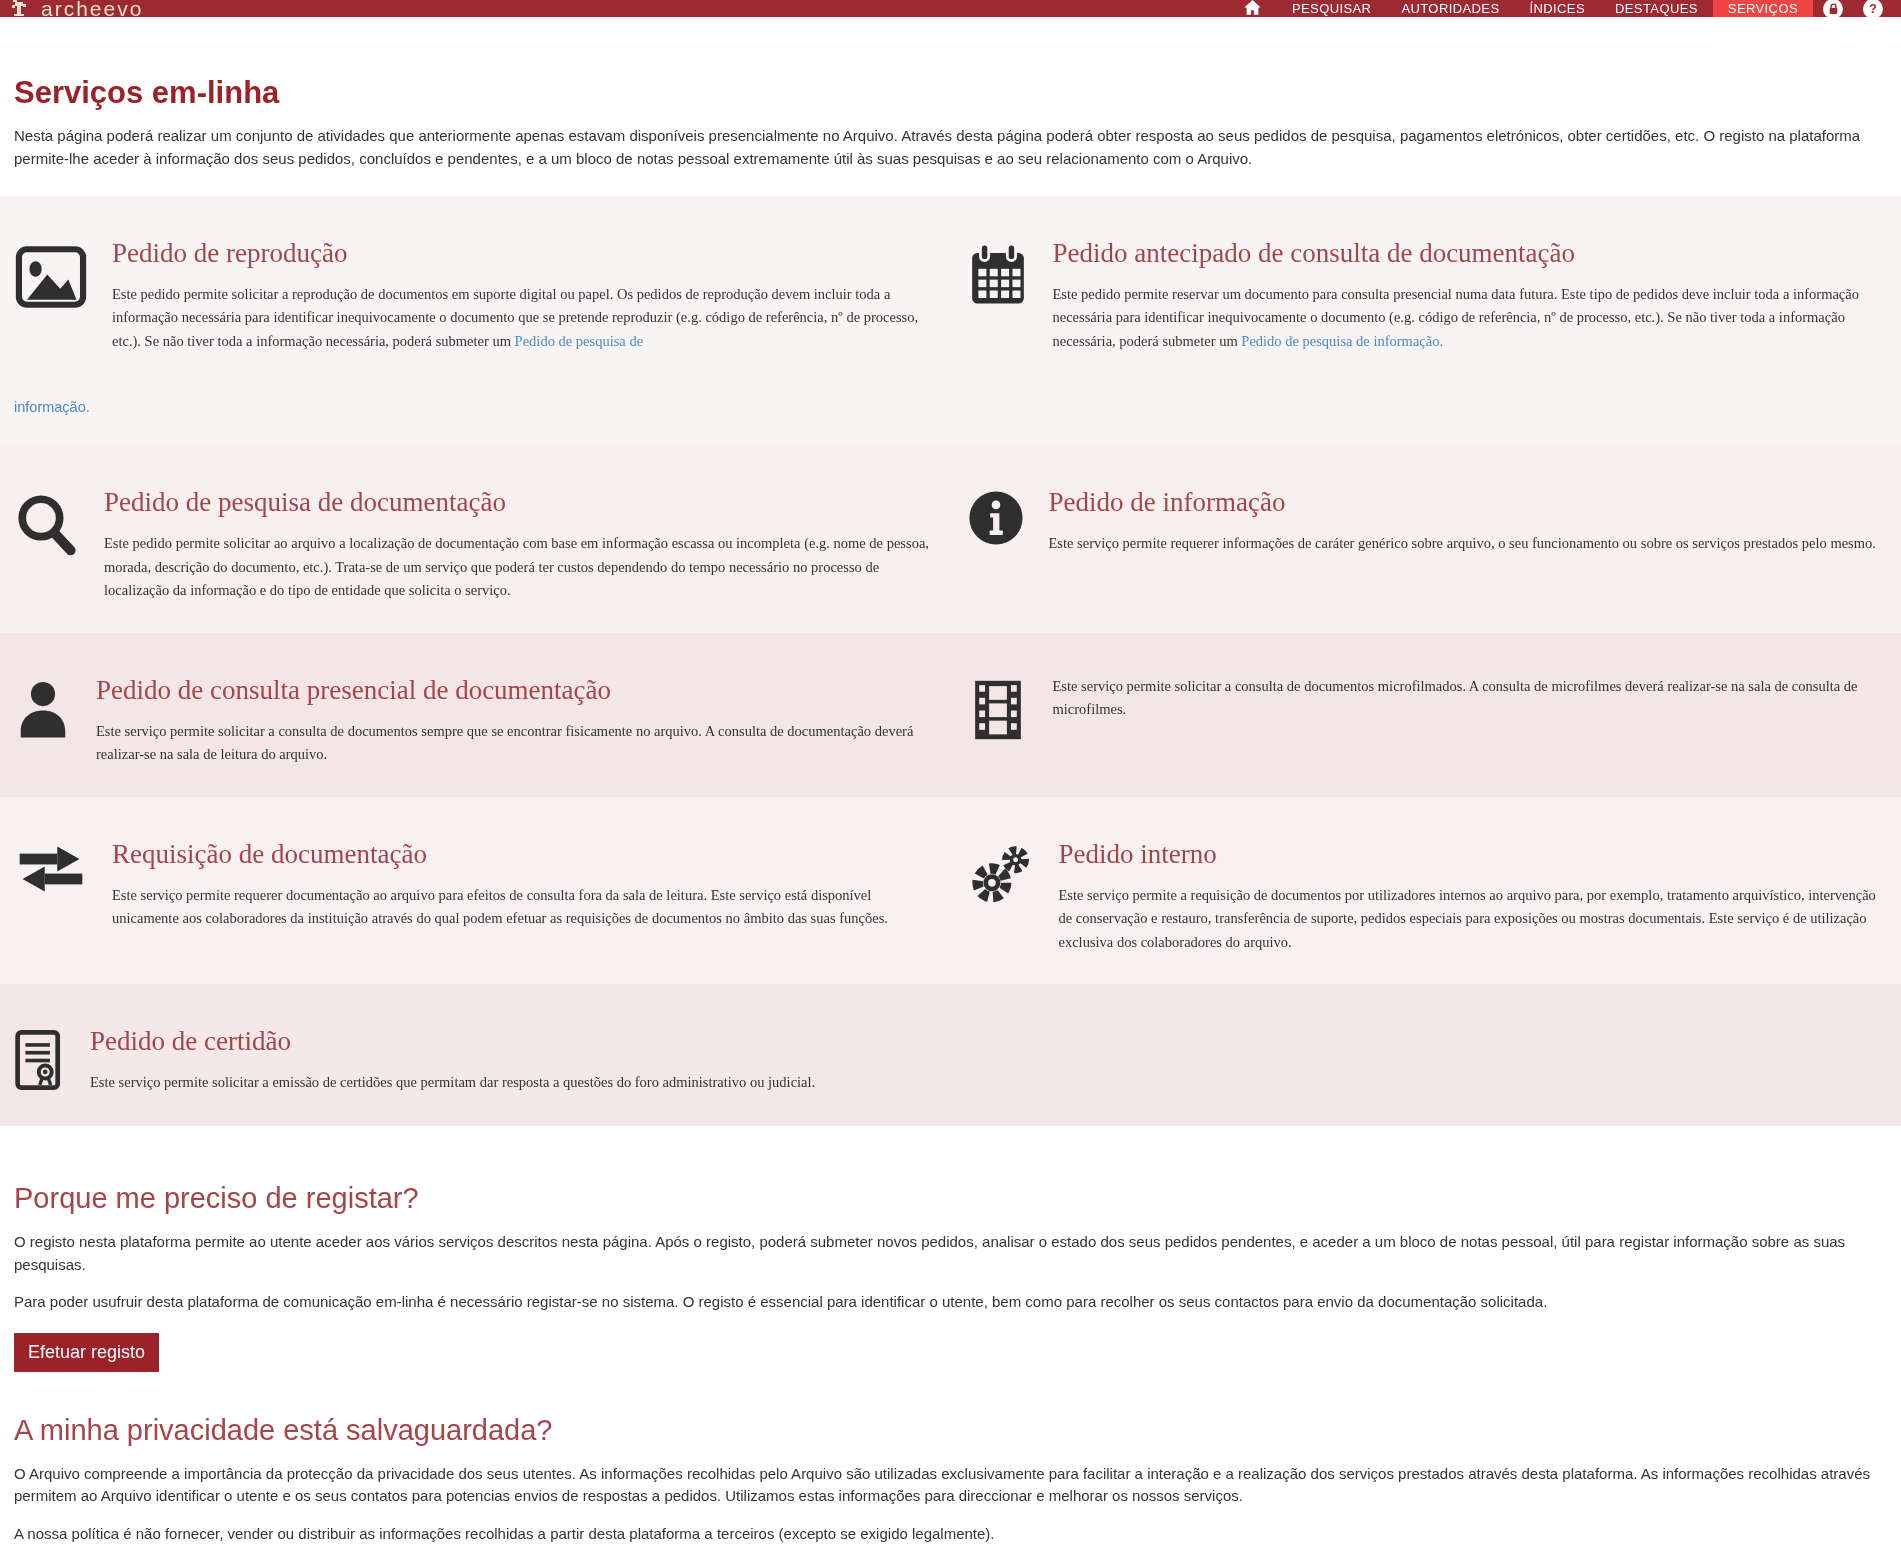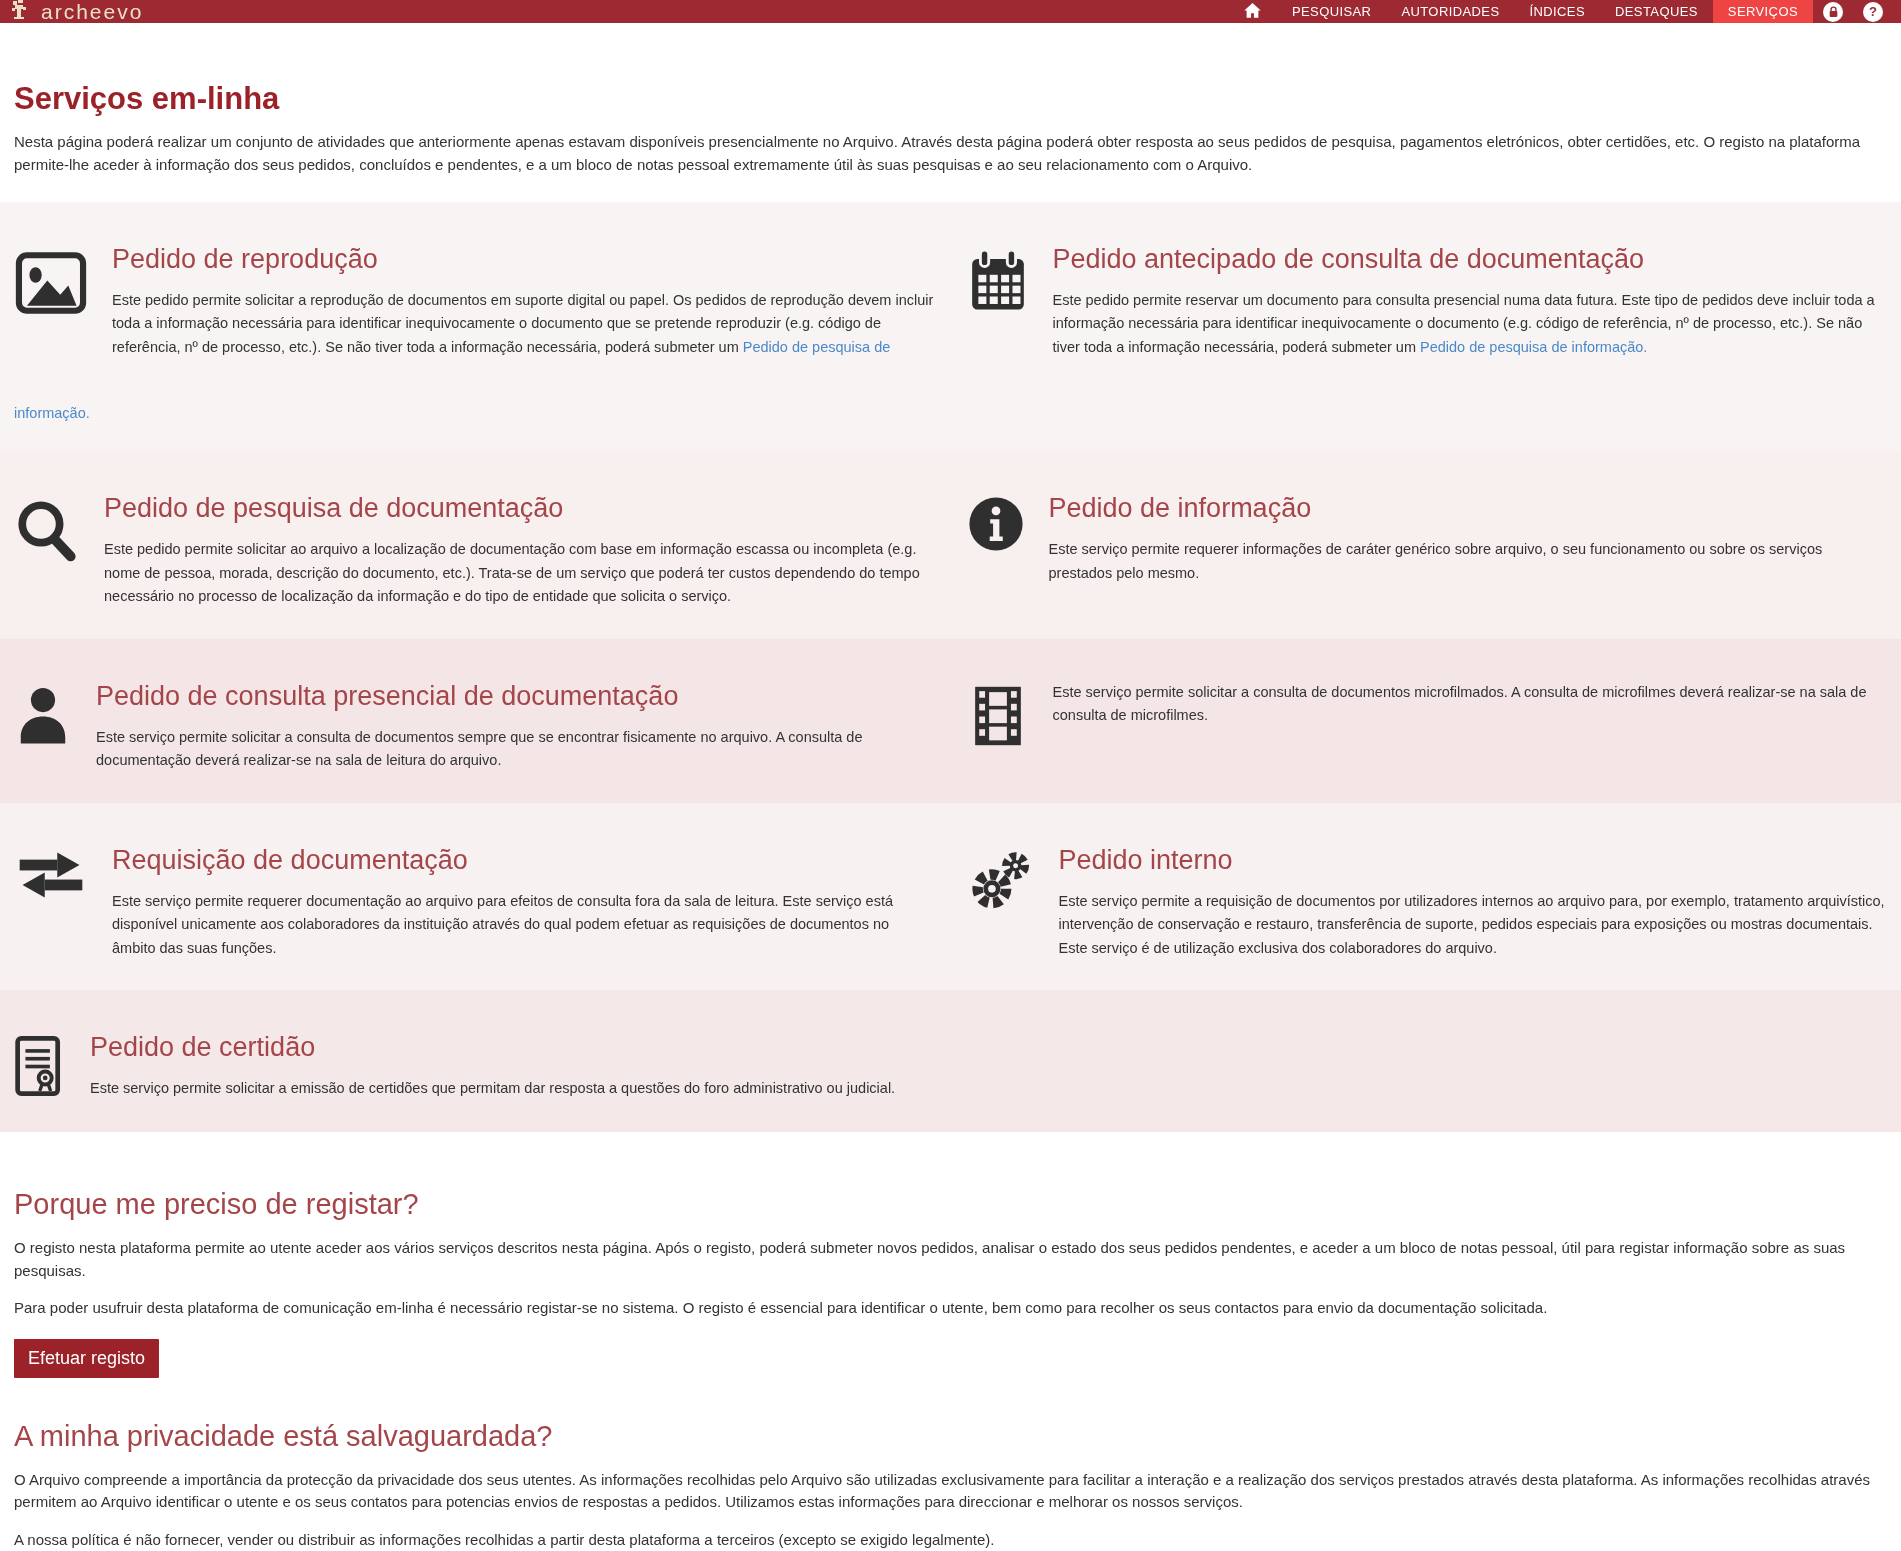--- a/index.html
+++ b/index.html
@@ -1,20 +1,20 @@
 <!DOCTYPE html>
 <html lang="pt"><head>
 <meta charset="utf-8">
 <style>
   * { box-sizing: border-box; }
   html,body { margin:0; padding:0; background:#ffffff;
     font-family:"Liberation Sans","DejaVu Sans",sans-serif; color:#333333; }
 
   
-  .navbar { height:23px; background:#9d2932; display:flex; align-items:stretch;
+  .navbar { height:17px; background:#9d2932; display:flex; align-items:stretch;
     padding:0 8px 0 10px; }
   .brand { display:flex; align-items:center; gap:7px; color:#ece0c8; }
   .brand-text { font-size:21px; font-weight:300; letter-spacing:2px; line-height:30px; }
   .nav-spacer { flex:1; }
   .nav-items { display:flex; align-items:stretch; }
   .nav-link { display:flex; align-items:center; padding:0 15px; color:#ffffff;
     font-size:13px; letter-spacing:.4px; cursor:pointer; white-space:nowrap; }
   .nav-link.active { background:#ef4444; }
   .nav-icon-btn { display:flex; align-items:center; padding:0 10px; cursor:pointer; }
   .nav-circle { width:20px; height:20px; border-radius:50%; background:#ffffff;
@@ -27,21 +27,21 @@
   h1.page-title { margin:0 0 14px 0; font-size:31px; font-weight:700; color:#9b2228; }
   .intro { margin:0 0 26px 0; font-size:15px; line-height:1.5; color:#333; }
 
   
   .srow { padding:42px 14px 30px 14px; }
   .bg1 { background:#f9f4f4; }
   .bg2 { background:#f8efef; }
   .bg3 { background:#f4e6e6; }
   .bg4 { background:#f8f1f1; }
   .bg5 { background:#f4e8e8; }
-  .cols { display:grid; grid-template-columns:1fr 1fr; column-gap:32px; }
+  .cols { display:grid; grid-template-columns:1fr 1fr; column-gap:32px;font-family:Liberation Serif, serif; }
   .card { display:flex; gap:24px; align-items:flex-start; }
   .icon-cell { flex:0 0 auto; padding-top:2px; color:#2f2f2f; }
   .card-body { flex:1; }
   .card-title { margin:0 0 14px 0; font-size:27px; font-weight:300; color:#a4454a;
     cursor:pointer; }
   .card-desc { margin:0; font-size:14.5px; line-height:1.62; color:#333; max-width:900px; }
   a.inline-link, .overflow-link { color:#4a89c8; text-decoration:none; cursor:pointer; }
   .overflow-link { display:block; margin-top:46px; font-size:14.5px; }
 
   

